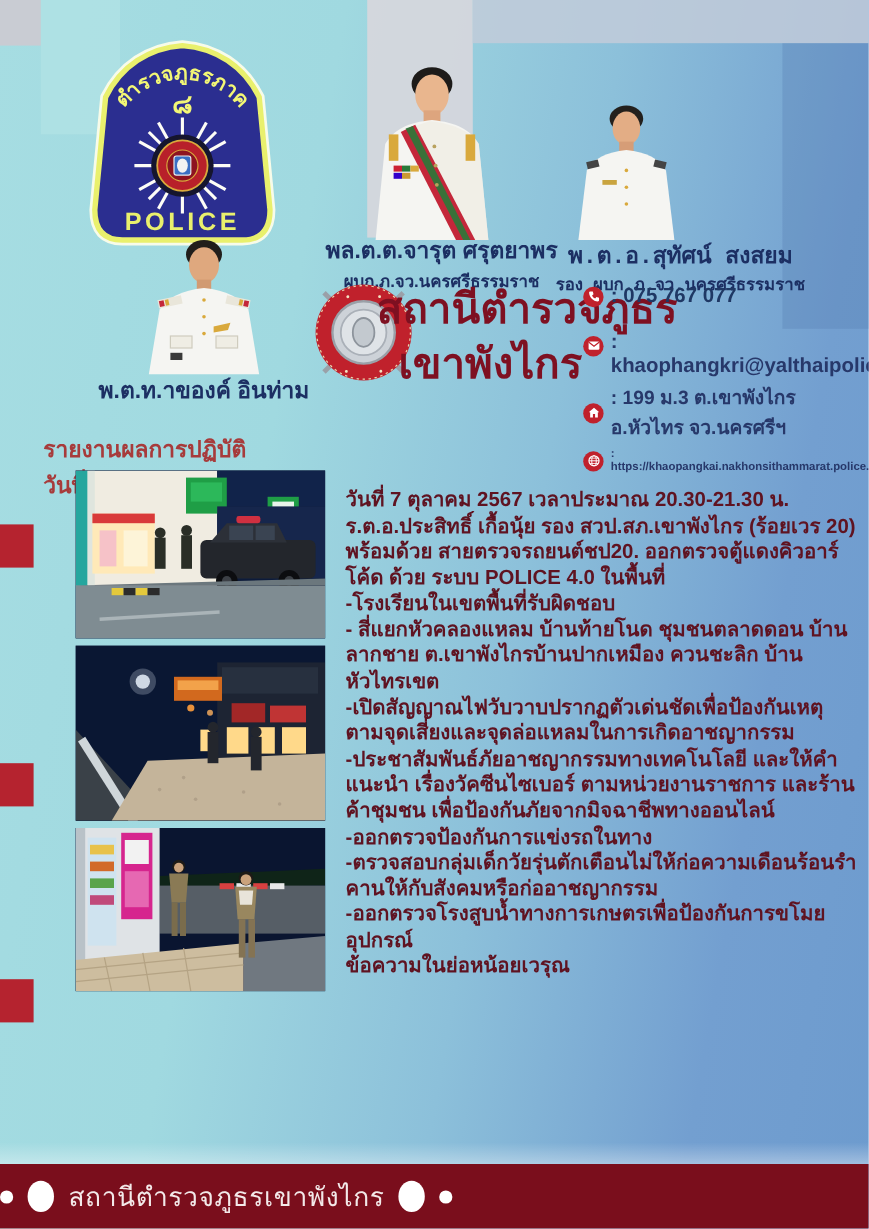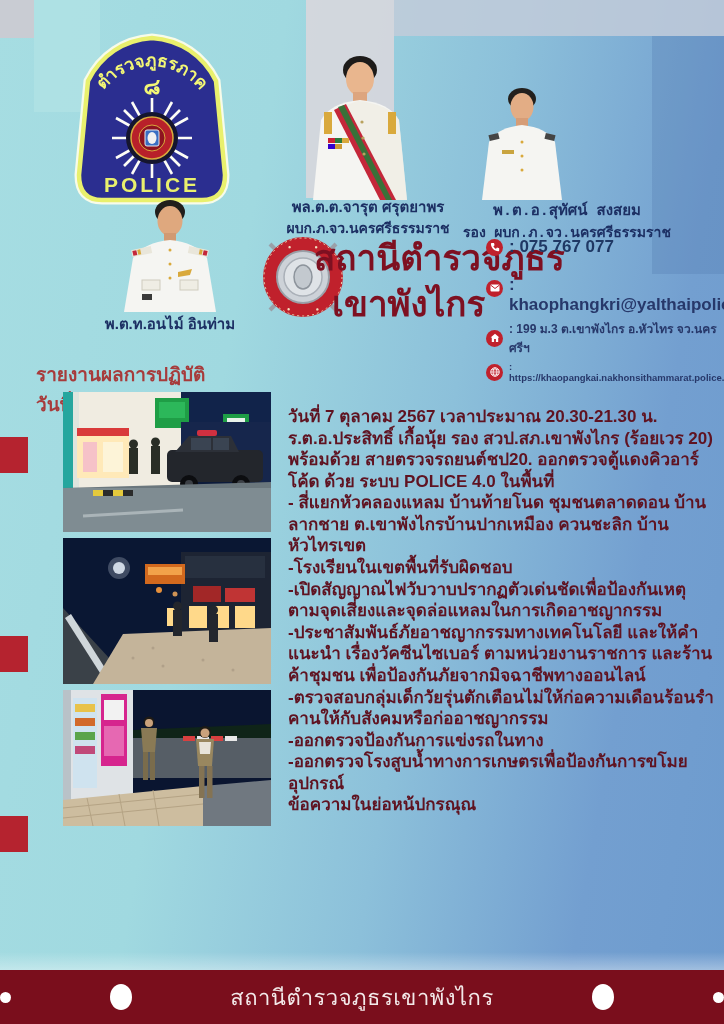--- a/index.html
+++ b/index.html
@@ -9,45 +9,45 @@
   .abs{position:absolute;}
   
   .blk-gray{left:0;top:0;width:34px;height:38px;background:#c9ccd3;}
   .blk-teal-light{left:34px;top:0;width:66px;height:112px;background:#b2e2e6;opacity:.7;}
   .blk-officer-band{left:306px;top:0;width:88px;height:198px;background:#d8d7dd;opacity:.9;}
   .blk-top-strip{left:394px;top:0;width:330px;height:36px;background:#c2cbd9;opacity:.85;}
   .blk-right-col{left:652px;top:36px;width:72px;height:238px;background:rgba(84,122,176,.30);}
   .red-square{left:0;width:28px;height:36px;background:#b5232f;}
   
   .name-block{text-align:center;color:#1c2f63;font-weight:bold;line-height:1.45;}
-  .name-block .nm{font-size:15px;}
+  .name-block .nm{font-size:19px;}
   .name-block .tt{font-size:14px;}
   .report-line{color:#a73b3b;font-weight:bold;font-size:19px;text-align:left;width:260px;}
   
   .station-title{color:#7e1021;font-weight:bold;font-size:35px;line-height:1.0;letter-spacing:0;}
   
   .contact{left:486px;top:237px;width:236px;}
   .c-row{display:flex;align-items:center;margin-bottom:4px;}
   .c-ic{width:17px;height:17px;border-radius:50%;background:#c0212c;color:#fff;
     display:flex;align-items:center;justify-content:center;flex:0 0 17px;margin-right:6px;}
   .c-ic svg{display:block;}
   .c-phone{font-size:17px;font-weight:bold;color:#1f3864;}
   .c-mail{font-size:17px;font-weight:bold;color:#27386a;margin-top:14px;}
-  .c-addr{font-size:12px;font-weight:bold;color:#27386a;}
+  .c-addr{font-size:16px;font-weight:bold;color:#27386a;}
   .c-web{font-size:9.5px;font-weight:bold;color:#27386a;}
   
   .body-text{left:288px;top:406px;width:430px;color:#5f1321;font-weight:bold;
     font-size:17px;line-height:1.27;}
   .body-text div{margin:0;}
   
   .photo{left:63px;width:208px;overflow:hidden;background:#0d1b3a;}
   .photo svg{display:block;}
   
   .footer{left:0;top:970px;width:724px;height:54px;background:#7a0e1c;
-    display:flex;align-items:center;justify-content:space-between;gap:12px;}
+    display:flex;align-items:center;justify-content:flex-start;gap:12px;}
   .footer .label{color:#f3e9e9;font-size:22px;letter-spacing:.5px;}
   .dot{background:#fff;border-radius:50%;}
   .dot-s{width:11px;height:11px;}
   .dot-b{width:22px;height:26px;}
   .fade-strip{left:0;top:952px;width:724px;height:18px;
     background:linear-gradient(to bottom,rgba(255,255,255,0),rgba(255,255,255,.35));}
 </style>
 </head>
 <body>
 
@@ -163,21 +163,21 @@
 
   <div class="abs name-block" style="left:262px;top:196px;width:212px;">
     <div class="nm">พล.ต.ต.จารุต ศรุตยาพร</div>
     <div class="tt">ผบก.ภ.จว.นครศรีธรรมราช</div>
   </div>
   <div class="abs name-block" style="left:452px;top:201px;width:230px;font-family:Liberation Mono, monospace;">
     <div class="nm">พ.ต.อ.สุทัศน์ สงสยม</div>
     <div class="tt">รอง ผบก.ภ.จว.นครศรีธรรมราช</div>
   </div>
   <div class="abs name-block" style="left:60px;top:313px;width:220px;">
-    <div class="nm">พ.ต.ท.อนไม์  อินท่าม</div>
+    <div class="nm">พ.ต.ท.าของค์  อินท่าม</div>
   </div>
 
   <div class="abs report-line" style="left:36px;top:359px;">รายงานผลการปฏิบัติ</div>
   <div class="abs report-line" style="left:36px;top:389px;">วันที่ 7 ตุลาคม 2567</div>
 
   <div class="abs" style="left:260px;top:234px;width:86px;height:86px;">
     <svg width="86" height="86" viewBox="0 0 86 86">
       <line x1="10" y1="10" x2="76" y2="76" stroke="#9aa0a8" stroke-width="4"></line>
       <line x1="76" y1="10" x2="10" y2="76" stroke="#9aa0a8" stroke-width="4"></line>
       <circle cx="43" cy="43" r="40" fill="#c0212c"></circle>
@@ -363,28 +363,28 @@
         <path d="M133,49 L151,49 L149,76 L135,76 Z" fill="#99875f"></path>
         <path d="M136,52 L148,52 L147,64 L137,64 Z" fill="#e8e4da"></path>
         <rect x="136" y="76" width="5.5" height="32" fill="#847353"></rect>
           <rect x="144" y="76" width="5.5" height="32" fill="#847353"></rect>
       </g>
     </svg>
   </div>
 
   <div class="abs body-text">
     <div> วันที่ 7 ตุลาคม 2567 เวลาประมาณ 20.30-21.30 น. ร.ต.อ.ประสิทธิ์ เกื้อนุ้ย รอง สวป.สภ.เขาพังไกร (ร้อยเวร 20) พร้อมด้วย สายตรวจรถยนต์ชป20. ออกตรวจตู้แดงคิวอาร์โค้ด ด้วย ระบบ POLICE 4.0 ในพื้นที่</div>
+    <div>-โรงเรียนในเขตพื้นที่รับผิดชอบ</div>
     <div>- สี่แยกหัวคลองแหลม บ้านท้ายโนด ชุมชนตลาดดอน บ้านลากชาย ต.เขาพังไกรบ้านปากเหมือง ควนชะลิก บ้านหัวไทรเขต</div>
-    <div>-โรงเรียนในเขตพื้นที่รับผิดชอบ</div>
     <div>-เปิดสัญญาณไฟวับวาบปรากฏตัวเด่นชัดเพื่อป้องกันเหตุ ตามจุดเสี่ยงและจุดล่อแหลมในการเกิดอาชญากรรม</div>
     <div>-ประชาสัมพันธ์ภัยอาชญากรรมทางเทคโนโลยี และให้คำแนะนำ เรื่องวัคซีนไซเบอร์ ตามหน่วยงานราชการ และร้านค้าชุมชน เพื่อป้องกันภัยจากมิจฉาชีพทางออนไลน์</div>
+    <div>-ออกตรวจป้องกันการแข่งรถในทาง</div>
     <div>-ตรวจสอบกลุ่มเด็กวัยรุ่นตักเตือนไม่ให้ก่อความเดือนร้อนรำคานให้กับสังคมหรือก่ออาชญากรรม</div>
-    <div>-ออกตรวจป้องกันการแข่งรถในทาง</div>
     <div>-ออกตรวจโรงสูบน้ำทางการเกษตรเพื่อป้องกันการขโมยอุปกรณ์</div>
-    <div>ข้อความในย่อหน้ปกรณุณ</div>
+    <div>ข้อความในย่อหน้อยเวรุณ</div>
   </div>
 
   <div class="abs fade-strip"></div>
   <div class="abs footer">
     <span class="dot dot-s"></span>
     <span class="dot dot-b"></span>
     <span class="label">สถานีตำรวจภูธรเขาพังไกร</span>
     <span class="dot dot-b"></span>
     <span class="dot dot-s"></span>
   </div>

